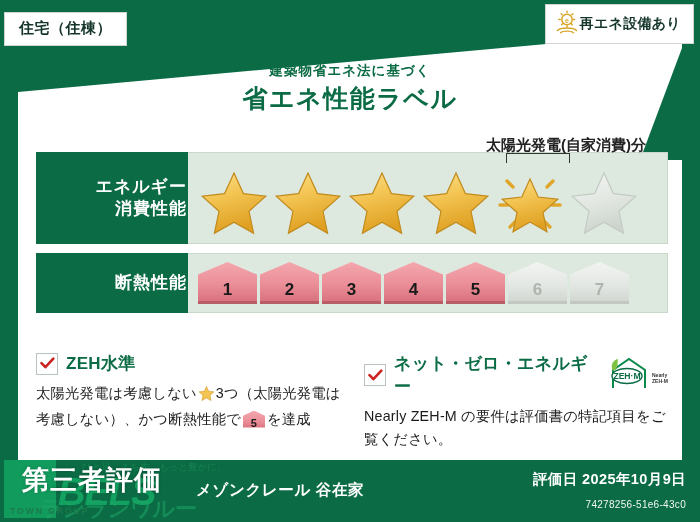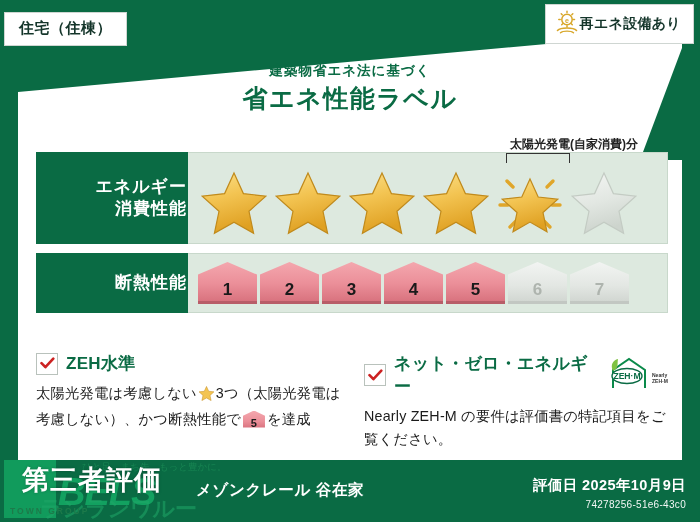--- a/index.html
+++ b/index.html
@@ -65,22 +65,22 @@
   }
   .row-energy .row-val{height:90px;padding-left:10px;}
   .row-insul .row-val{height:58px;padding-left:10px;}
   .row-energy .row-label{height:90px;}
   .row-insul .row-label{height:58px;}
 
   .stars{display:flex;align-items:center;gap:2px;margin-top:6px;}
 
   
   .solar-note{
-    position:absolute;left:296px;top:-17px;width:180px;text-align:center;
-    font-size:12px;color:#222;white-space:nowrap;font-weight:bold;
+    position:absolute;left:288px;top:-17px;width:180px;text-align:center;
+    font-size:15px;color:#222;white-space:nowrap;font-weight:bold;
   }
   .solar-bracket{
     position:absolute;left:318px;top:0px;width:62px;height:9px;
     border:1.6px solid #333;border-bottom:none;
   }
 
   
   .grades{display:flex;align-items:center;gap:3px;}
   .grade{
     width:59px;height:42px;position:relative;
@@ -124,21 +124,21 @@
     color:#1a1a1a;line-height:19px;}
 
   
   .footer{position:absolute;left:0;right:0;bottom:0;height:64px;z-index:5;}
   .footer-name{
     position:absolute;left:196px;bottom:21px;
     color:#fff;font-size:15.5px;font-weight:bold;letter-spacing:.6px;
   }
   .footer-right{position:absolute;right:14px;bottom:12px;text-align:right;color:#fff;}
   .eval-date{font-size:14.5px;font-weight:bold;letter-spacing:.4px;}
-  .eval-id{font-size:10px;margin-top:4px;letter-spacing:.3px;opacity:.95;}
+  .eval-id{font-size:10px;margin-top:10px;letter-spacing:.3px;opacity:.95;}
 
   
   .wm{position:absolute;left:0;bottom:0;width:260px;height:72px;z-index:8;pointer-events:none;}
   .wm-badge{
     position:absolute;left:4px;bottom:4px;width:52px;height:58px;
     background:#12a05e;opacity:.92;
   }
   .wm-tg{
     position:absolute;left:10px;bottom:6px;color:#1d7a4a;font-size:8.5px;
     letter-spacing:2px;font-weight:bold;z-index:2;

